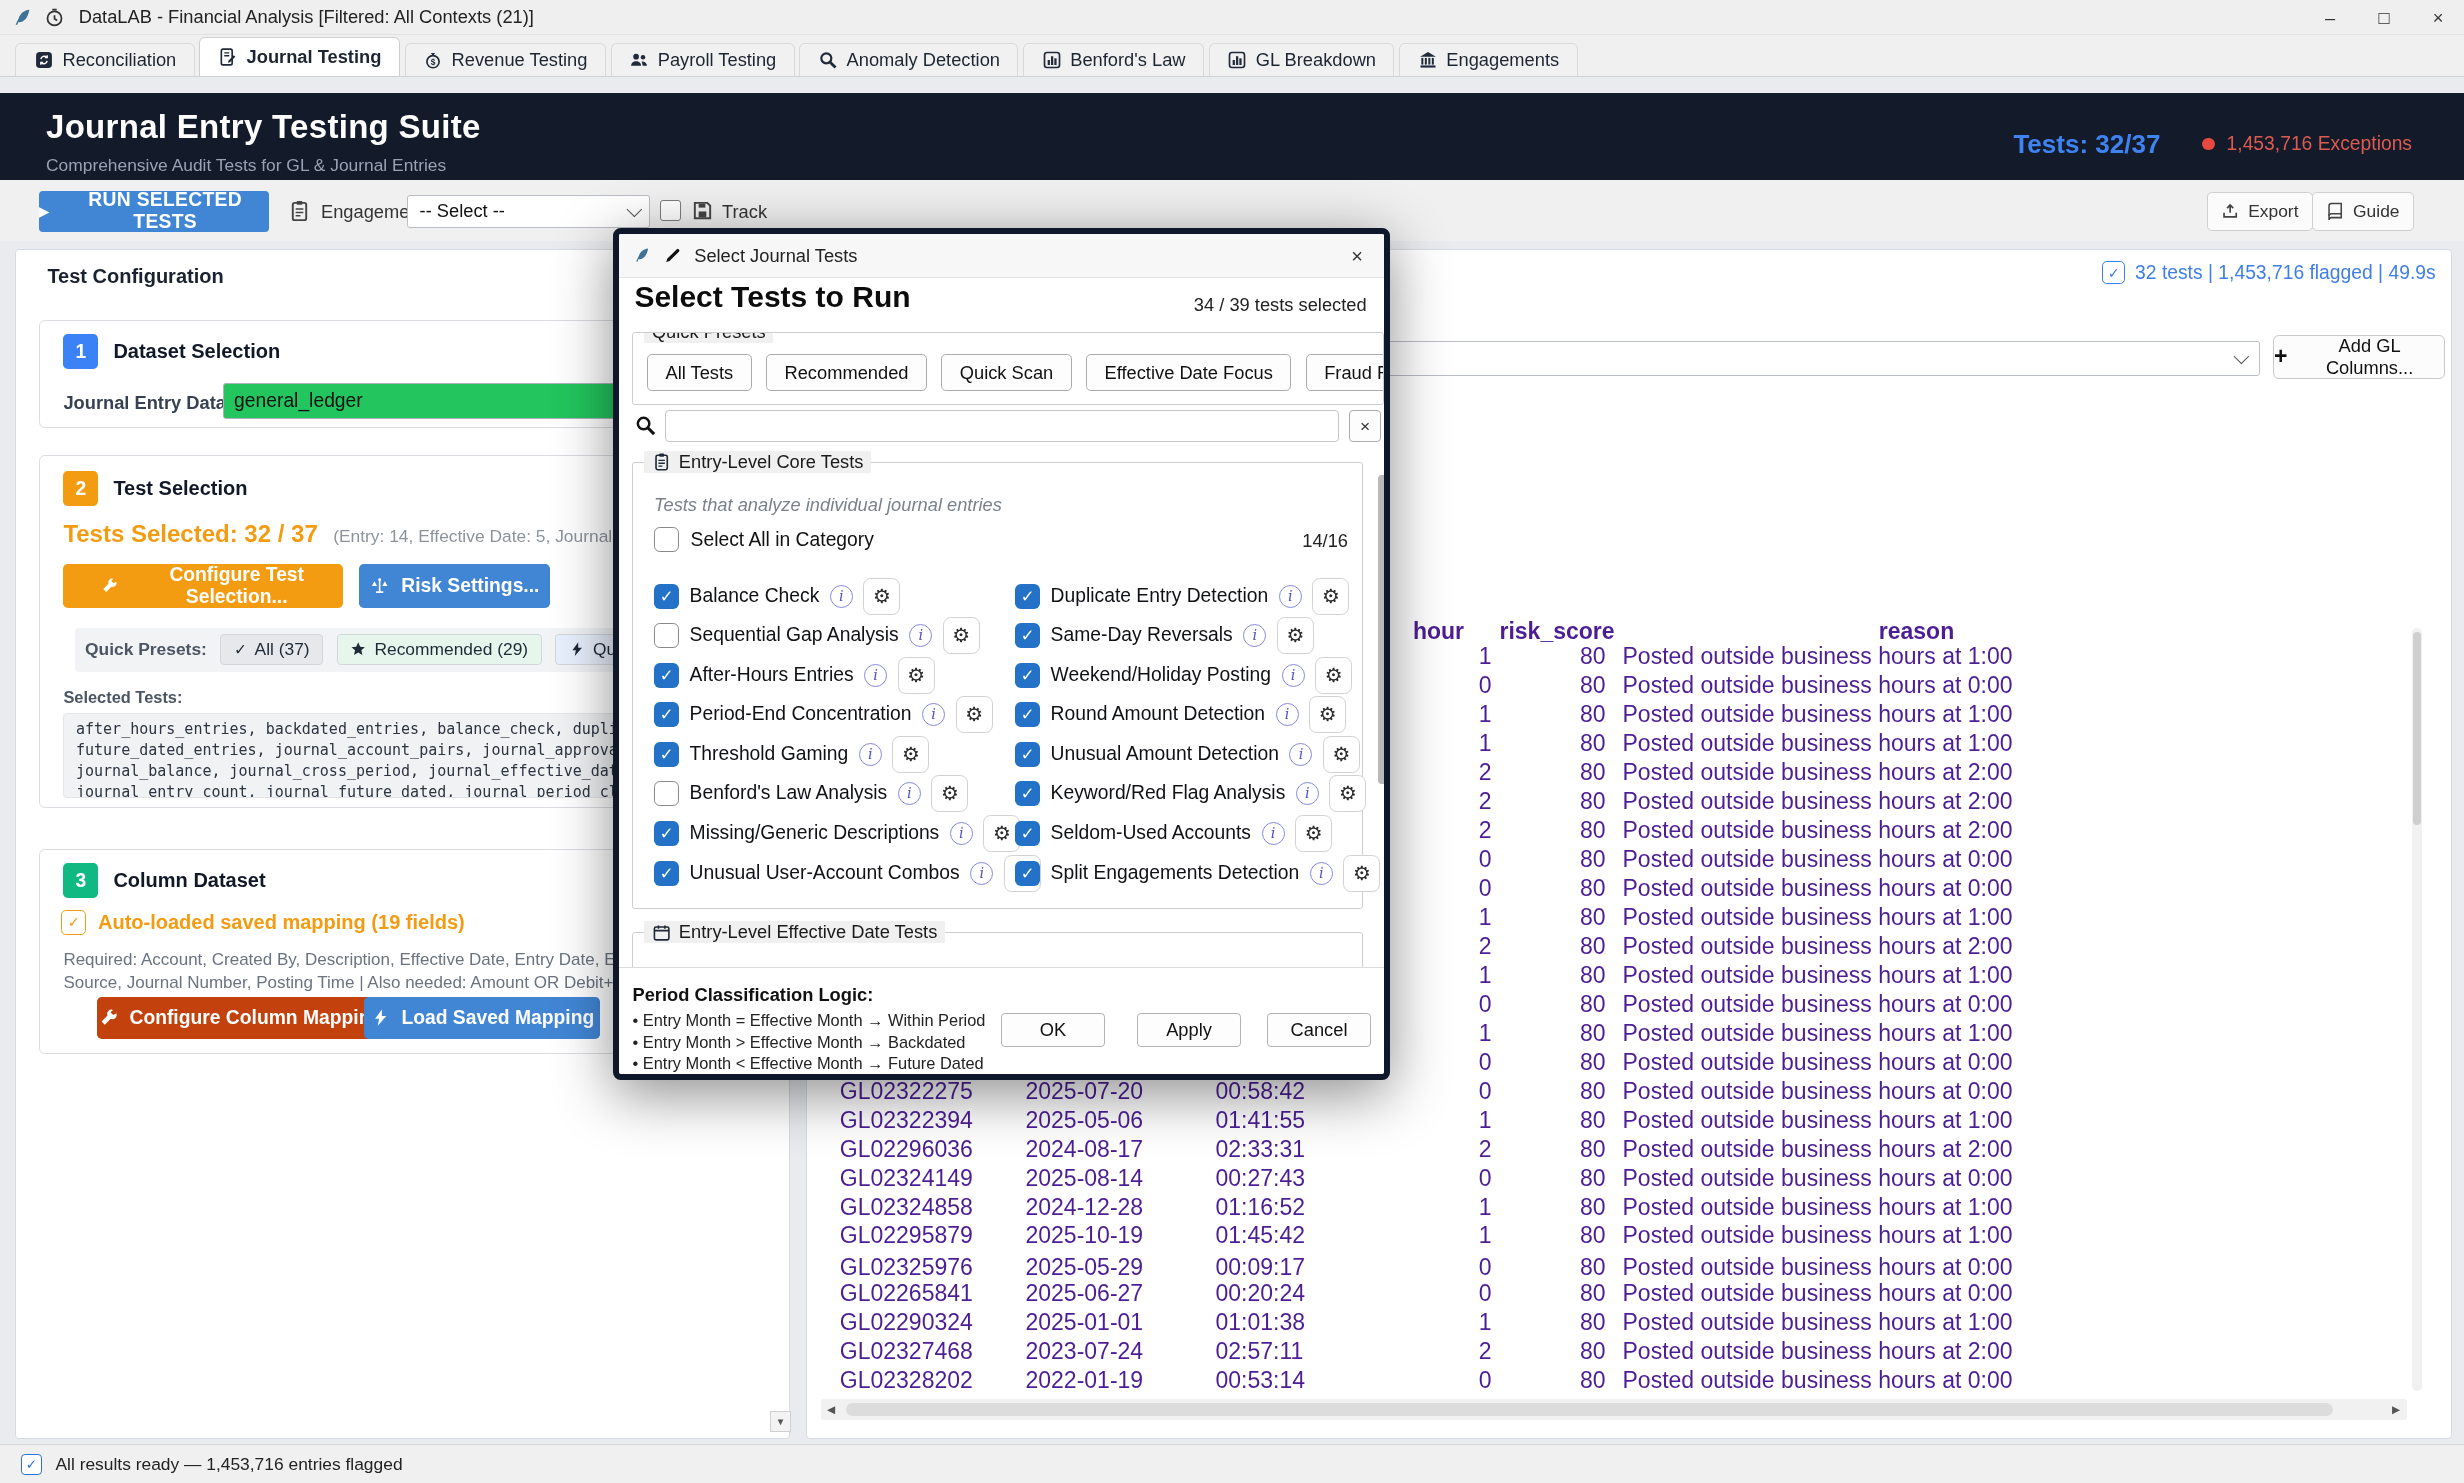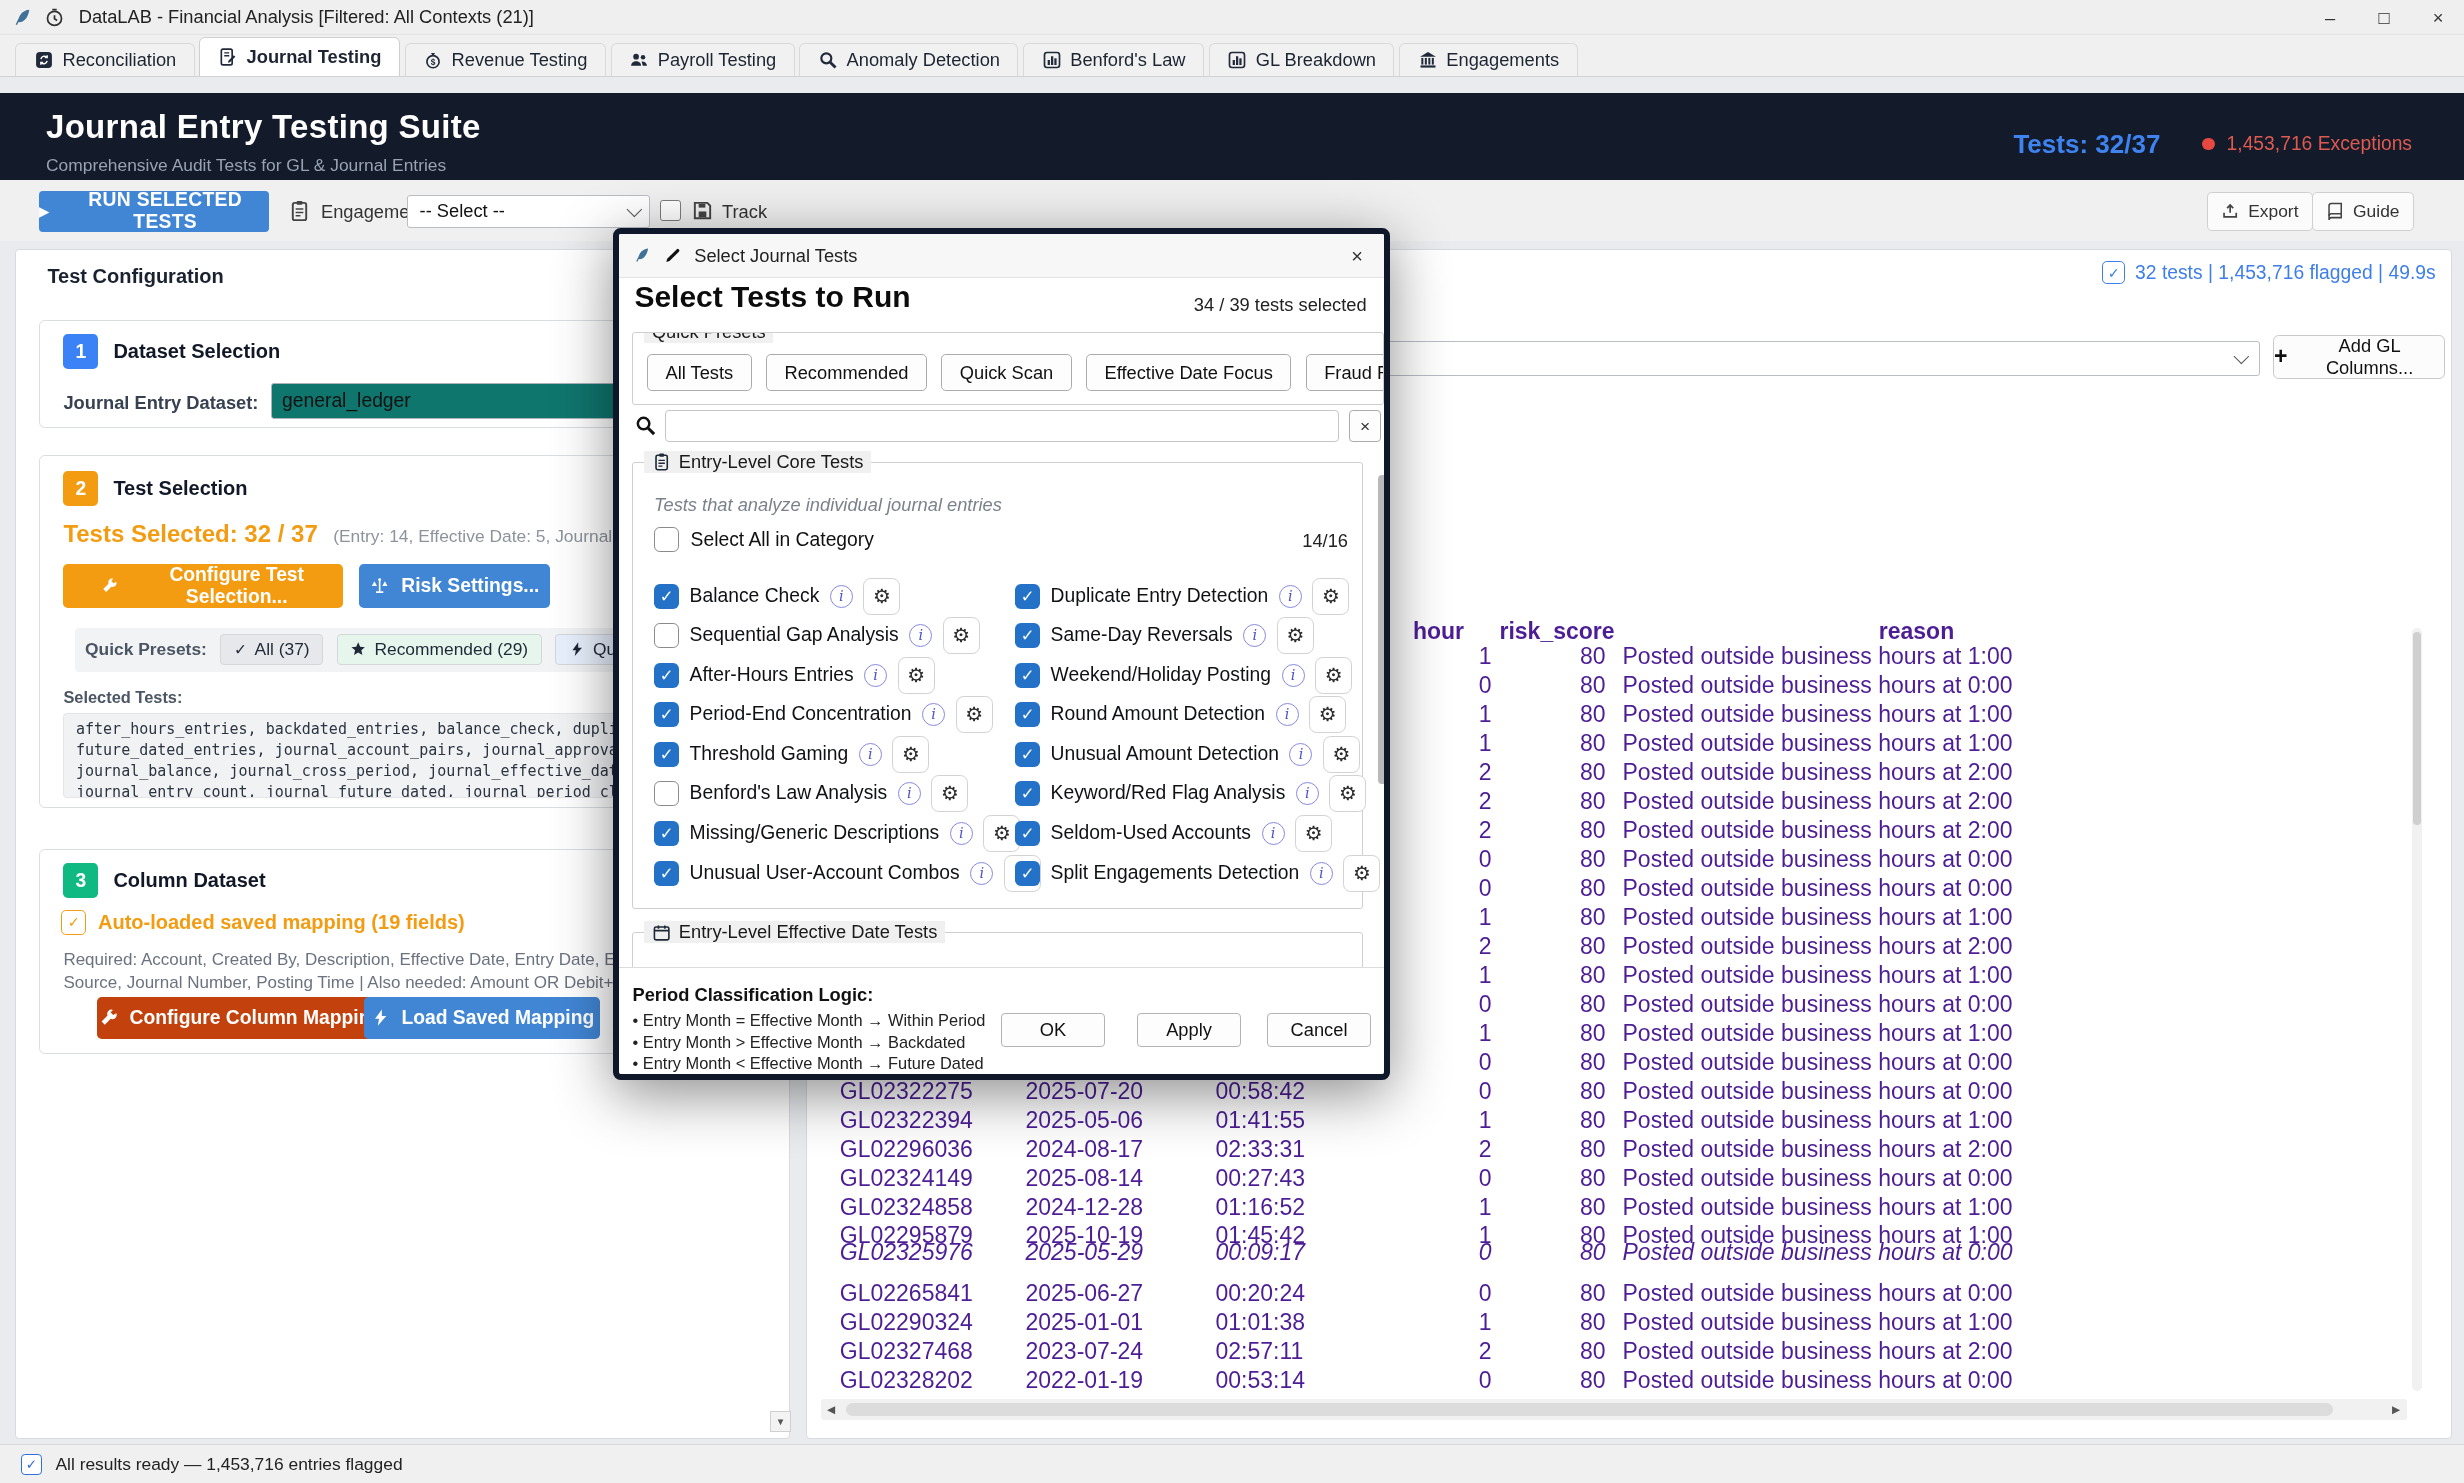--- a/index.html
+++ b/index.html
@@ -53,21 +53,21 @@
 
   .card { position:absolute; left:23px; background:#fff; border:1px solid #dadde2; border-radius:5.8px; }
   .card1 { top:70px; width:729px; height:108px; }
   .card2 { top:205px; width:729px; height:353px; }
   .card3 { top:599px; width:729px; height:205px; }
   .badge { position:absolute; left:23px; width:35px; height:35px; border-radius:4.8px; color:#fff; font-size:19.3px; font-weight:bold; display:flex; align-items:center; justify-content:center; }
   .b-blue { background:#3b82f6; } .b-orange { background:#f39c12; } .b-green { background:#10b981; }
   .card-title { position:absolute; left:73px; font-size:20px; font-weight:bold; color:#111827; }
   .card1 .badge { top:13.5px; } .card1 .card-title { top:19.3px; }
   .field-label { position:absolute; left:23px; top:71px; font-size:18.3px; font-weight:bold; color:#374151; }
-  .text-input { position:absolute; left:183px; top:62px; width:527px; height:36px; background:#0f766e; border:1px solid #aeb3bb; border-radius:2.9px; font-size:19.3px; color:#111; display:flex; align-items:center; padding:0 9.7px;margin-left:48px; }
+  .text-input { position:absolute; left:183px; top:62px; width:527px; height:36px; background:#22c55e; border:1px solid #aeb3bb; border-radius:2.9px; font-size:19.3px; color:#111; display:flex; align-items:center; padding:0 9.7px; }
 
   .card2 .badge { top:15.4px; } .card2 .card-title { top:21px; }
   .sel-line { position:absolute; left:23px; top:64px; display:flex; align-items:baseline; gap:15.4px; white-space:nowrap; }
   .sel-orange { font-size:24px; font-weight:bold; color:#f39c12; }
   .sel-gray { font-size:17.4px; color:#8d939c; }
   .btn { position:absolute; height:44px; border:none; border-radius:4.8px; color:#fff; font-size:19.3px; font-weight:bold; font-family:inherit; display:flex; align-items:center; justify-content:center; gap:11.6px; }
   .btn .bicn { width:19.3px; height:19.3px; display:inline-flex; } .btn .bicn svg { width:100%; height:100%; }
   .btn-orange { background:#f39c12; } .btn-blue { background:#4186d5; } .btn-green { background:#c2410c;margin-left:34px; }
   .cfg-test { left:23px; top:108px; width:280px;padding-left:38px; }
   .risk-btn { left:319px; top:108px; width:191px; }
@@ -558,21 +558,21 @@
             <span class="c-reason">Posted outside business hours at 1:00</span>
           </div>
           <div class="trow" style="top: 602px;">
             <span class="c-id">GL02295879</span>
             <span class="c-date">2025-10-19</span>
             <span class="c-time">01:45:42</span>
             <span class="c-hour">1</span>
             <span class="c-risk">80</span>
             <span class="c-reason">Posted outside business hours at 1:00</span>
           </div>
-          <div class="trow" style="top: 619px; font-style: italic;">
+          <div class="trow" style="top: 634px;">
             <span class="c-id">GL02325976</span>
             <span class="c-date">2025-05-29</span>
             <span class="c-time">00:09:17</span>
             <span class="c-hour">0</span>
             <span class="c-risk">80</span>
             <span class="c-reason">Posted outside business hours at 0:00</span>
           </div>
           <div class="trow" style="top: 660px;">
             <span class="c-id">GL02265841</span>
             <span class="c-date">2025-06-27</span>

